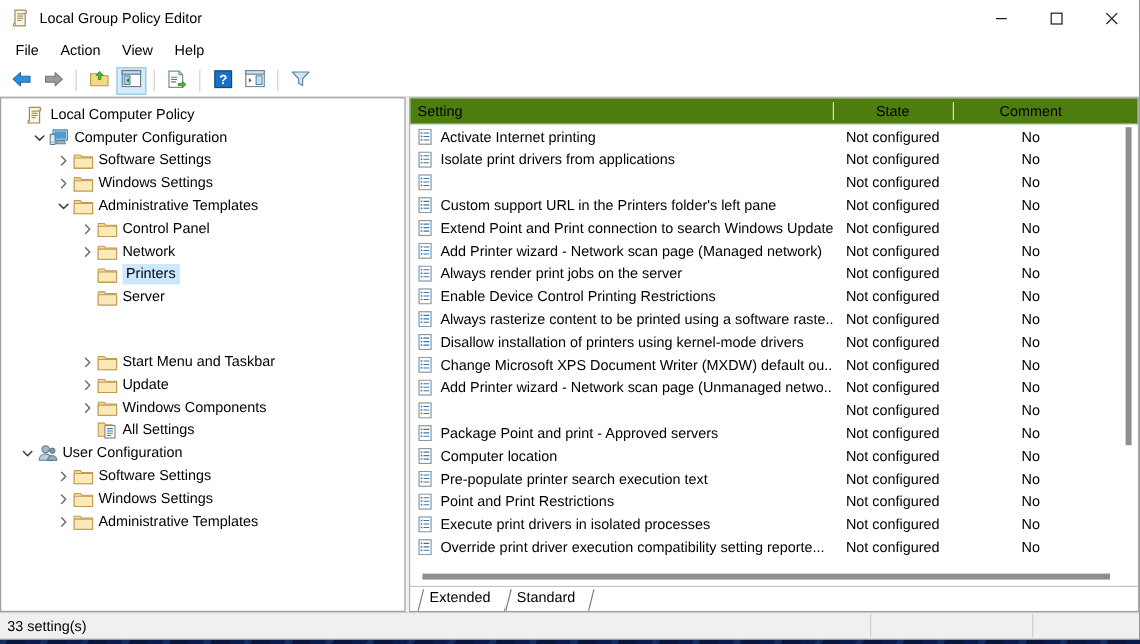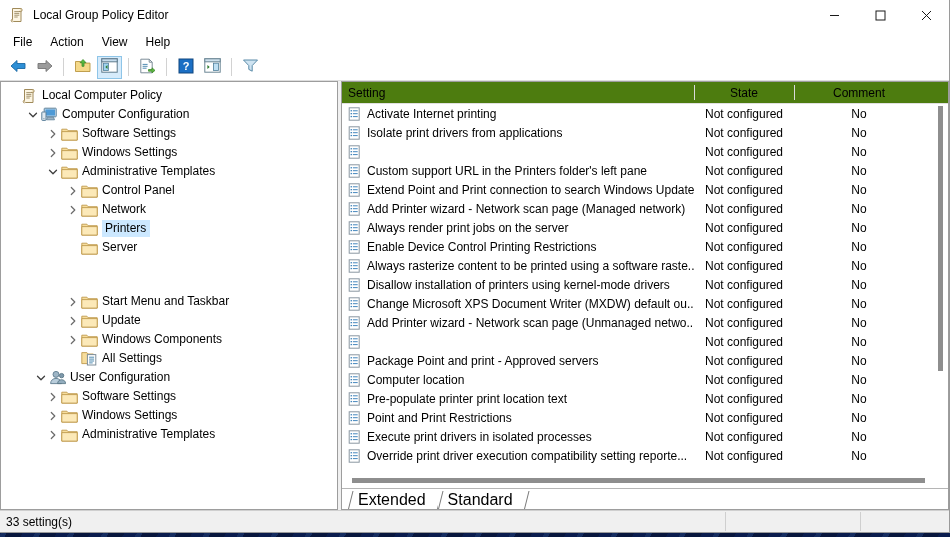--- a/index.html
+++ b/index.html
@@ -136,21 +136,21 @@
     position: absolute; top: 5px; height: 5px; left: 10px; right: 8px;
     background: #8e8e8e;
   }
   
   #tabstrip {
     height: 21px; min-height: 21px; display: flex; align-items: flex-end;
     padding-left: 6px; background: #ffffff; border-top: 1px solid #b5b5b5;
   }
   .tab {
     position: relative; height: 18px; display: flex; align-items: flex-start;
-    font-size: 16px; font-family: "Liberation Sans", sans-serif; color: #000;
+    font-size: 12px; font-family: "Liberation Sans", sans-serif; color: #000;
     padding: 0 12px 0 10px; background: #ffffff;
   }
   .tab::before {
     content: ""; position: absolute; left: 0; top: 0; bottom: 0; width: 10px;
     border-left: 1px solid #7a7a7a; transform: skewX(-14deg); transform-origin: bottom left;
   }
   .tab::after {
     content: ""; position: absolute; right: 0; top: 0; bottom: 0; width: 10px;
     border-right: 1px solid #7a7a7a; transform: skewX(-14deg); transform-origin: bottom right;
   }
@@ -472,21 +472,21 @@
                 <g stroke="#3d7fa8" stroke-width="0.9">
                   <path d="M8.1 6.2h5"></path>
                   <path d="M8.1 8.1h5"></path>
                   <path d="M8.1 10h5"></path>
                   <path d="M8.1 11.9h3.6"></path>
                 </g>
               </svg>
             </span>
             <span class="tlabel">All Settings</span>
           </div>
-          <div class="tnode" style="padding-left: 32px;">
+          <div class="tnode" style="padding-left: 14px;">
             <span class="twist">
               <svg width="10" height="10" viewBox="0 0 10 10">
                 <path d="M1.5 3.3L5 6.8 8.5 3.3" fill="none" stroke="#3f3f3f" stroke-width="1.3" stroke-linecap="round" stroke-linejoin="round"></path>
               </svg>
             </span>
             <span class="ticon">
               <svg width="17" height="15" viewBox="0 0 17 15">
                 <circle cx="7" cy="4.4" r="3" fill="#9fb6c6" stroke="#5f7c8e" stroke-width="0.9"></circle>
                 <path d="M1.6 13.6c0-3.2 2.4-5.2 5.4-5.2s5.4 2 5.4 5.2z" fill="#b9cddb" stroke="#5f7c8e" stroke-width="0.9"></path>
                 <circle cx="12.6" cy="5.6" r="2.2" fill="#7e98aa" stroke="#50707f" stroke-width="0.8"></circle>
@@ -856,21 +856,21 @@
                       <rect x="2.6" y="3.1" width="1.3" height="1.3"></rect>
                       <rect x="2.6" y="6" width="1.3" height="1.3"></rect>
                       <rect x="2.6" y="8.9" width="1.3" height="1.3"></rect>
                     </g>
                     <g stroke="#2f79b5" stroke-width="0.9">
                       <path d="M4.9 3.8h4.8"></path>
                       <path d="M4.9 6.7h4.8"></path>
                       <path d="M4.9 9.6h4.8"></path>
                     </g>
                   </svg></span>
-                <span>Pre-populate printer print location text</span>
+                <span>Pre-populate printer search execution text</span>
               </div>
               <div class="c-state">Not configured</div>
               <div class="c-comment">No</div>
             </div>
             <div class="lrow">
               <div class="c-setting">
                 <span class="sicon"><svg width="14" height="14" viewBox="0 0 14 14">
                     <rect x="1.2" y="0.8" width="10" height="12.4" fill="#ffffff" stroke="#8a97a2" stroke-width="1"></rect>
                     <g fill="#2f79b5">
                       <rect x="2.6" y="3.1" width="1.3" height="1.3"></rect>

